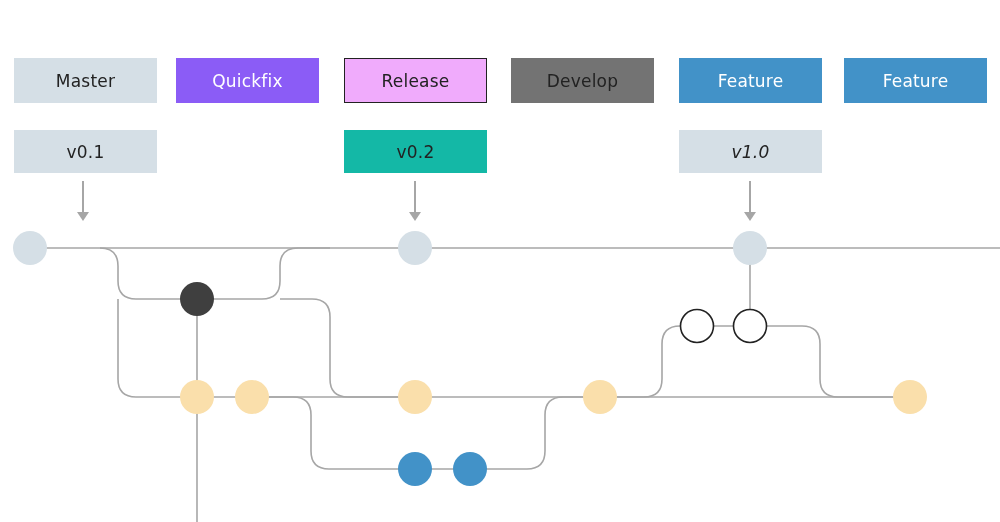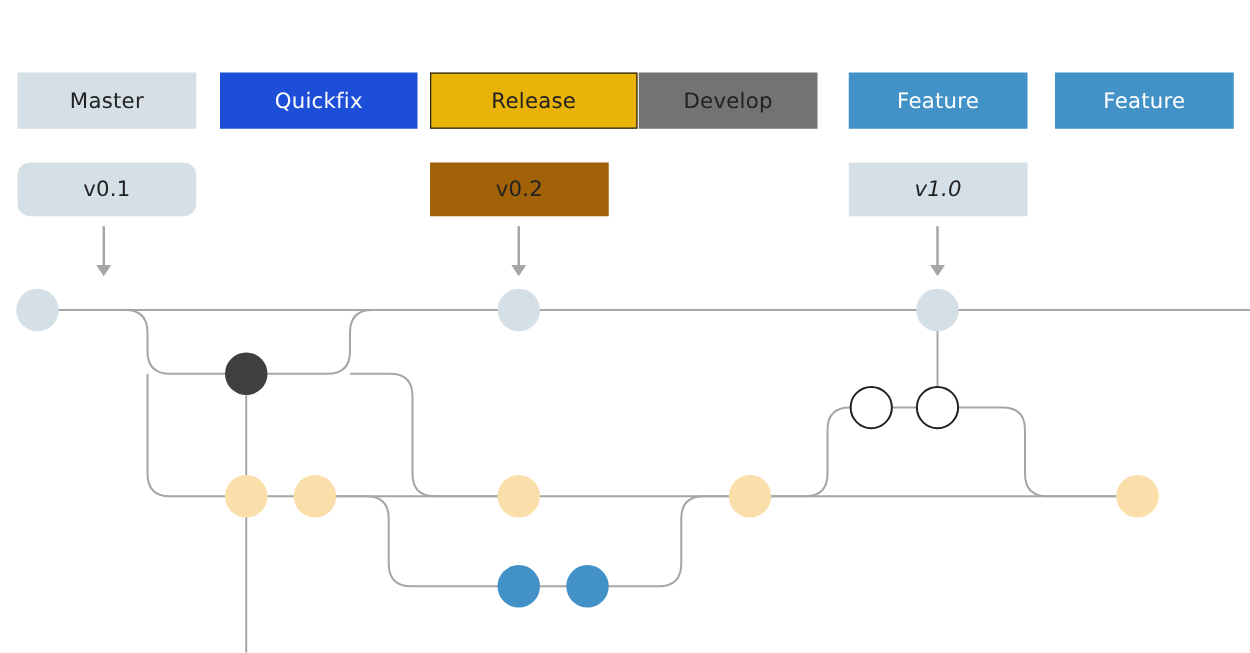--- a/index.html
+++ b/index.html
@@ -95,41 +95,41 @@
         <circle cx="302" cy="494" r="17" fill="#4292c8"></circle>
         <circle cx="415" cy="494" r="17" fill="#4292c8"></circle>
         <circle cx="470" cy="494" r="17" fill="#4292c8"></circle>
       </g>
   </svg>
 
   <div id="legend-layer">
       <div class="legend-box" style="left: 14px; top: 13px; width: 143px; height: 45px; background: rgb(213, 223, 230); color: rgb(34, 34, 34); border: none;">
         <span>Master</span>
       </div>
-      <div class="legend-box" style="left: 176px; top: 13px; width: 158px; height: 45px; background: #1d4ed8; color: rgb(255, 255, 255); border: none;">
+      <div class="legend-box" style="left: 176px; top: 13px; width: 143px; height: 45px; background: #8b5cf6; color: rgb(255, 255, 255); border: none;">
         <span>Quickfix</span>
       </div>
-      <div class="legend-box" style="left: 344px; top: 13px; width: 166px; height: 45px; background: #eab308; color: rgb(34, 34, 34); border: 1.5px solid rgb(34, 34, 34);">
+      <div class="legend-box" style="left: 344px; top: 13px; width: 143px; height: 45px; background: #f0abfc; color: rgb(34, 34, 34); border: 1.5px solid rgb(34, 34, 34);">
         <span>Release</span>
       </div>
       <div class="legend-box" style="left: 511px; top: 13px; width: 143px; height: 45px; background: #737373; color: rgb(34, 34, 34); border: none;">
         <span>Develop</span>
       </div>
       <div class="legend-box" style="left: 679px; top: 13px; width: 143px; height: 45px; background: rgb(66, 146, 200); color: rgb(255, 255, 255); border: none;">
         <span>Feature</span>
       </div>
       <div class="legend-box" style="left: 844px; top: 13px; width: 143px; height: 45px; background: rgb(66, 146, 200); color: rgb(255, 255, 255); border: none;">
         <span>Feature</span>
       </div>
     </div>
   <div id="tag-layer">
-      <div class="tag-box" style="left: 14px; top: 85px; width: 143px; height: 43px; background: rgb(213, 223, 230); color: rgb(34, 34, 34); border-radius: 10px;">
+      <div class="tag-box" style="left: 14px; top: 85px; width: 143px; height: 43px; background: rgb(213, 223, 230); color: rgb(34, 34, 34);">
         <span>v0.1</span>
       </div>
-      <div class="tag-box" style="left: 344px; top: 85px; width: 143px; height: 43px; background: #a16207; color: rgb(34, 34, 34);">
+      <div class="tag-box" style="left: 344px; top: 85px; width: 143px; height: 43px; background: #14b8a6; color: rgb(34, 34, 34);">
         <span>v0.2</span>
       </div>
       <div class="tag-box" style="left: 679px; top: 85px; width: 143px; height: 43px; background: rgb(213, 223, 230); color: rgb(34, 34, 34); font-style: italic;">
         <span>v1.0</span>
       </div>
     </div>
 
 </div>
 
 </body></html>

